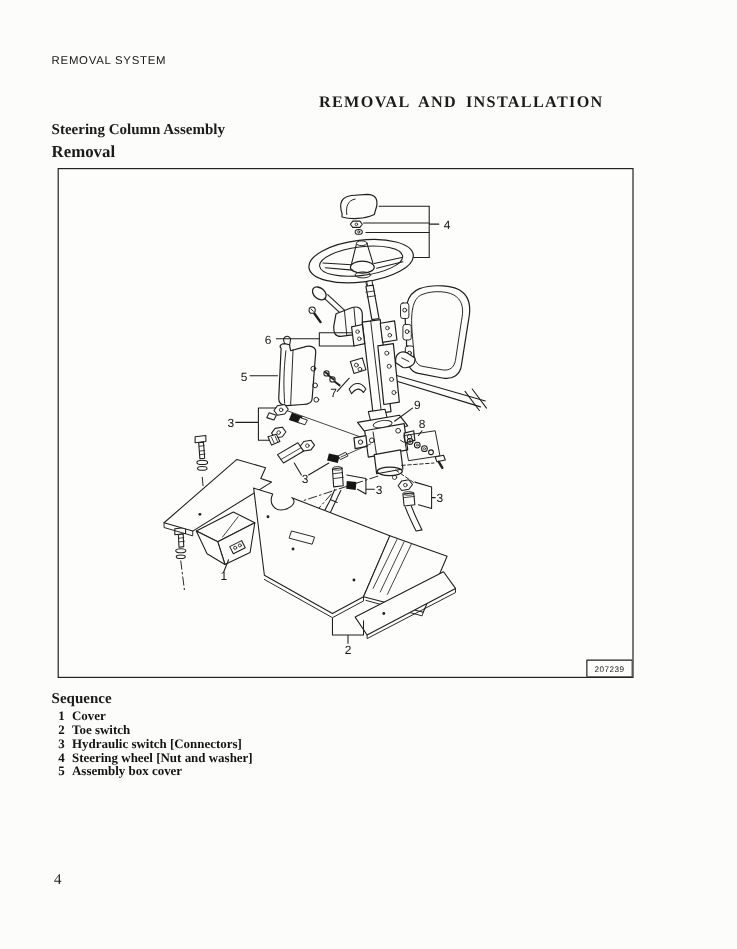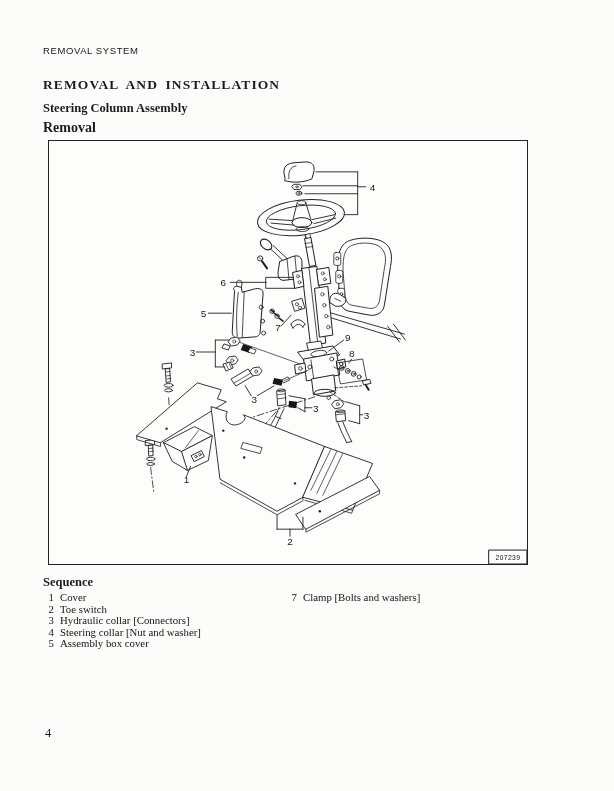--- a/index.html
+++ b/index.html
@@ -8,34 +8,34 @@
     background:#fcfcfa;color:#1b1b1b;
     font-family:"Liberation Serif", serif;
   }
   .abs{position:absolute;}
   .hdr{
     left:43px;top:45px;
     font-family:"Liberation Sans", sans-serif;
     font-size:9.5px;letter-spacing:.6px;color:#161616;
   }
   .title{
-    left:43px;top:77px;width:460px;text-align:left;
+    left:43px;top:77px;width:460px;text-align:right;
     font-weight:bold;font-size:13.5px;letter-spacing:1.1px;word-spacing:3px;
   }
   .sub1{left:43px;top:101px;font-weight:bold;font-size:12.5px;}
   .sub2{left:43px;top:120px;font-weight:bold;font-size:14px;}
   .figure{
     left:48px;top:140px;width:478px;height:423px;
     border:1px solid #222;background:#fdfdfc;
   }
   .seq-h{left:43px;top:575px;font-weight:bold;font-size:12.5px;}
   .seq-col{top:592px;font-size:10.8px;line-height:11.5px;color:#141414;}
   .seq-col.left{left:44px;}
   .seq-col.right{left:287px;}
-  .seq-col .row{white-space:nowrap;}
+  .seq-col .row{white-space:nowrap;font-weight:bold;}
   .seq-col .n{display:inline-block;width:10px;text-align:right;margin-right:6px;}
   .pageno{left:45px;top:726px;font-size:12.5px;}
   svg text.co{
     font-family:"Liberation Sans", sans-serif;font-size:10px;fill:#161616;
     text-anchor:middle;
   }
   svg text.fig{
     font-family:"Liberation Sans", sans-serif;font-size:6.8px;fill:#161616;
     text-anchor:middle;letter-spacing:.4px;
   }
@@ -308,24 +308,23 @@
 
       </g>
     </svg>
   </div>
 
   <div class="abs seq-h">Sequence</div>
 
   <div class="abs seq-col left">
     <div class="row"><span class="n">1</span><span class="t">Cover</span></div>
     <div class="row"><span class="n">2</span><span class="t">Toe switch</span></div>
-    <div class="row"><span class="n">3</span><span class="t">Hydraulic collar [Connectors]</span></div>
-    <div class="row"><span class="n">4</span><span class="t">Steering collar [Nut and washer]</span></div>
+    <div class="row"><span class="n">3</span><span class="t">Hydraulic switch [Connectors]</span></div>
+    <div class="row"><span class="n">4</span><span class="t">Steering wheel [Nut and washer]</span></div>
     <div class="row"><span class="n">5</span><span class="t">Assembly box cover</span></div>
   </div>
 
   <div class="abs seq-col right">
-    <div class="row"><span class="n">7</span><span class="t">Clamp [Bolts and washers]</span></div>
   </div>
 
   <div class="abs pageno">4</div>
 
 </div>
 
 </body></html>

